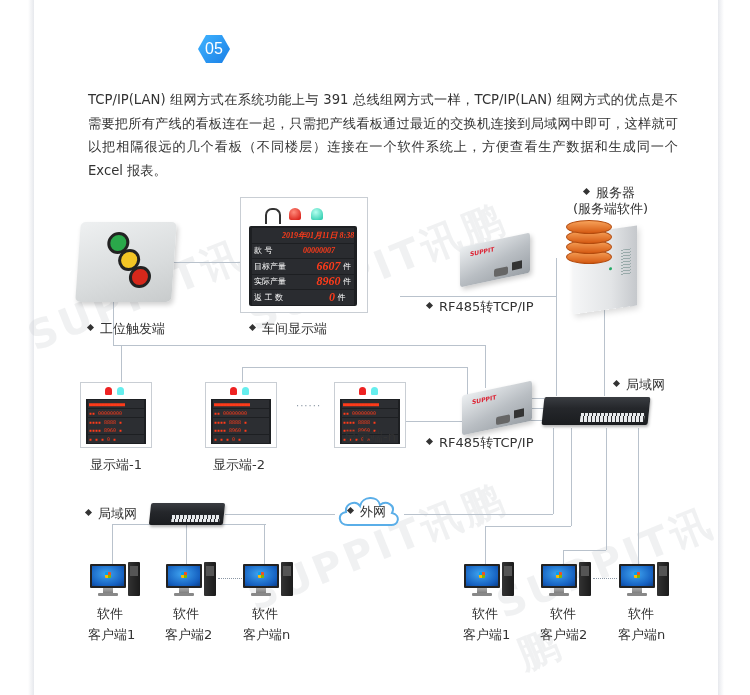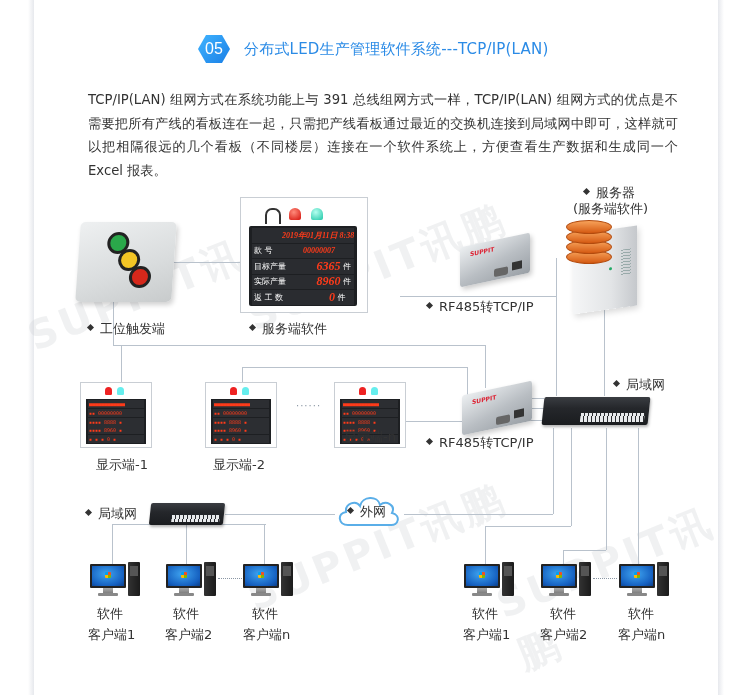--- a/index.html
+++ b/index.html
@@ -69,21 +69,20 @@
   .watermark { position:absolute; font-size:40px; color:rgba(200,205,210,0.28); font-weight:bold; transform:rotate(-22deg); letter-spacing:4px; pointer-events:none; }
 </style>
 </head>
 <body>
 
 <div class="card-shadow left"></div>
 <div class="card-shadow right"></div>
 
 <div class="header">
   <div class="hex">05</div>
-  <div class="header-title">分布式LED生产管理软件系统---TCP/IP(LAN)</div>
 </div>
 
 <div class="para">TCP/IP(LAN) 组网方式在系统功能上与 391 总线组网方式一样，TCP/IP(LAN) 组网方式的优点是不需要把所有产线的看板连在一起，只需把产线看板通过最近的交换机连接到局域网中即可，这样就可以把相隔很远的几个看板（不同楼层）连接在一个软件系统上，方便查看生产数据和生成同一个 Excel 报表。</div>
 
 <div class="watermark" style="left:20px;top:260px;">SUPPIT讯鹏</div>
 <div class="watermark" style="left:240px;top:240px;">SUPPIT讯鹏</div>
 <div class="watermark" style="left:240px;top:520px;">SUPPIT讯鹏</div>
 <div class="watermark" style="left:500px;top:530px;">SUPPIT讯鹏</div>
 
 <div class="line h" style="left:168px;top:262px;width:72px;"></div>
@@ -132,26 +131,26 @@
 
 <div class="led-frame">
   <div class="lamp" style="left:48px;top:10px;background:radial-gradient(circle at 40% 35%,#ff8a7a,#d4110a);"></div>
   <div class="lamp" style="left:70px;top:10px;background:radial-gradient(circle at 40% 35%,#b4fff0,#1fc6a6);"></div>
   <div style="position:absolute;left:24px;top:10px;width:12px;height:14px;border:2px solid #333;border-bottom:none;border-radius:7px 7px 0 0;"></div>
   <div class="led-board">
     <div class="led-row">
         <span class="led-red">2019年01月11日 8:38</span>
       </div>
     <div class="led-row"><span>款 号</span>&nbsp;<span class="led-red">00000007</span></div>
-    <div class="led-row"><span>目标产量</span>&nbsp;<span class="led-red" style="font-size:12px;">6365</span>&nbsp;<span>件</span></div>
+    <div class="led-row"><span>目标产量</span>&nbsp;<span class="led-red" style="font-size:12px;">6607</span>&nbsp;<span>件</span></div>
     <div class="led-row"><span>实际产量</span>&nbsp;<span class="led-red" style="font-size:12px;">8960</span>&nbsp;<span>件</span></div>
     <div class="led-row"><span>返 工 数</span>&nbsp;&nbsp;&nbsp;&nbsp;&nbsp;&nbsp;&nbsp;<span class="led-red" style="font-size:12px;">0</span>&nbsp;<span>件</span></div>
   </div>
 </div>
-<div class="label" style="left:250px;top:320px;"><span class="bullet"></span><span>服务端软件</span></div>
+<div class="label" style="left:250px;top:320px;"><span class="bullet"></span><span>车间显示端</span></div>
 
 <div class="conv" style="left:460px;top:240px;">
   <div class="brand">SUPPIT</div>
   <div class="db9"></div>
   <div class="port"></div>
 </div>
 <div class="label" style="left:427px;top:298px;"><span class="bullet"></span><span>RF485转TCP/IP</span></div>
 
 <div class="label" style="left:584px;top:184px;"><span class="bullet"></span><span>服务器</span></div>
 <div class="label" style="left:573px;top:200px;">(服务端软件)</div>
@@ -168,21 +167,21 @@
   <div class="lamp" style="left:24px;top:4px;width:7px;height:8px;background:#e22;"></div>
   <div class="lamp" style="left:36px;top:4px;width:7px;height:8px;background:#6ee;"></div>
   <div class="sled-board">
     <div class="sled-row">■■■■■■■■■■■■</div>
     <div class="sled-row">▪▪ 00000000</div>
     <div class="sled-row">▪▪▪▪ 8888 ▪</div>
     <div class="sled-row">▪▪▪▪ 8960 ▪</div>
     <div class="sled-row">▪ ▪ ▪    0 ▪</div>
   </div>
 </div>
-<div class="label" style="left:96px;top:456px;">显示端-1</div>
+<div class="label" style="left:90px;top:456px;">显示端-1</div>
 
 <div class="sled-frame" style="left:205px;top:382px;">
   <div class="lamp" style="left:24px;top:4px;width:7px;height:8px;background:#e22;"></div>
   <div class="lamp" style="left:36px;top:4px;width:7px;height:8px;background:#6ee;"></div>
   <div class="sled-board">
     <div class="sled-row">■■■■■■■■■■■■</div>
     <div class="sled-row">▪▪ 00000000</div>
     <div class="sled-row">▪▪▪▪ 8888 ▪</div>
     <div class="sled-row">▪▪▪▪ 8960 ▪</div>
     <div class="sled-row">▪ ▪ ▪    0 ▪</div>

